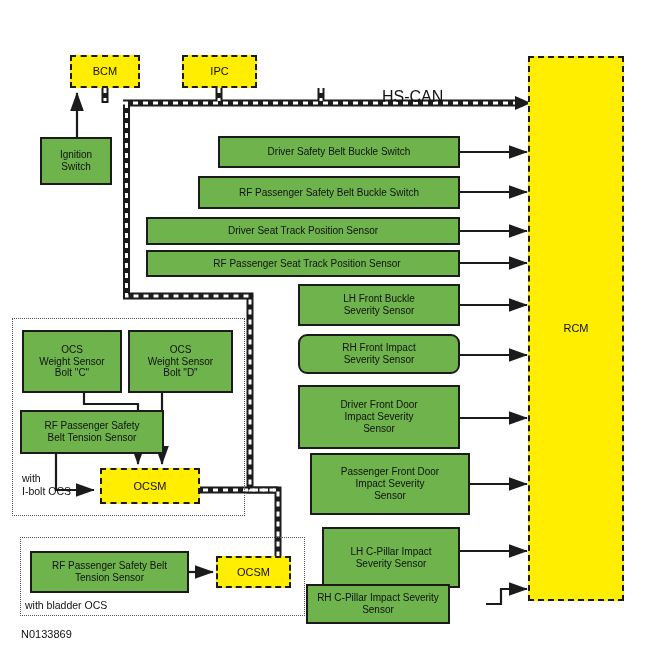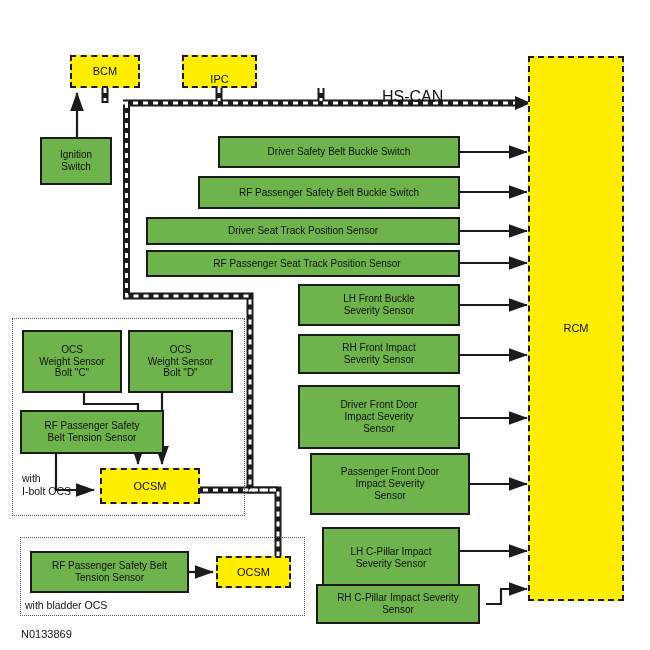--- a/index.html
+++ b/index.html
@@ -129,21 +129,21 @@
     <path d="M189,572 L213,572" stroke="#1b1b1b" stroke-width="2.2" fill="none" marker-end="url(#arw)"></path>
   </svg>
 
   <div class="grouper" style="left:12px;  top:318px; width:233px; height:198px;"></div>
   <div class="grouper" style="left:20px;  top:537px; width:285px; height:79px;"></div>
 
   <div class="node yellow" style="left:70px; top:55px; width:70px; height:33px;">
     <span>BCM</span>
   </div>
 
-  <div class="node yellow" style="left:182px; top:55px; width:75px; height:33px;align-items:flex-end;">
+  <div class="node yellow" style="left:182px; top:55px; width:75px; height:33px;">
     <span>IPC</span>
   </div>
 
 
   <div class="node rcm" style="left:528px; top:56px; width:96px; height:545px;">
     <span>RCM</span>
   </div>
 
   <div class="node yellow" style="left:100px; top:468px; width:100px; height:36px;">
     <span>OCSM</span>
@@ -172,21 +172,21 @@
 
   <div class="node green" style="left:146px; top:250px; width:314px; height:27px;padding-left:8px;">
     <span>RF Passenger Seat Track Position Sensor</span>
   </div>
 
   <div class="node green" style="left:298px; top:284px; width:162px; height:42px;">
     <span>LH Front Buckle
 Severity Sensor</span>
   </div>
 
-  <div class="node green" style="left:298px; top:334px; width:162px; height:40px;">
+  <div class="node green" style="left:298px; top:334px; width:162px; height:40px;border-radius:9px;">
     <span>RH Front Impact
 Severity Sensor</span>
   </div>
 
   <div class="node green" style="left:298px; top:385px; width:162px; height:64px;">
     <span>Driver Front Door
 Impact Severity
 Sensor</span>
   </div>
 
@@ -194,21 +194,21 @@
     <span>Passenger Front Door
 Impact Severity
 Sensor</span>
   </div>
 
   <div class="node green" style="left:322px; top:527px; width:138px; height:61px;justify-content:center;">
     <span>LH C-Pillar Impact
 Severity Sensor</span>
   </div>
 
-  <div class="node green" style="left:316px; top:584px; width:164px; height:40px;">
+  <div class="node green" style="left:306px; top:584px; width:144px; height:40px;">
     <span>RH C-Pillar Impact Severity
 Sensor</span>
   </div>
 
   <div class="node green" style="left:22px; top:330px; width:100px; height:63px;">
     <span>OCS
 Weight Sensor
 Bolt "C"</span>
   </div>
 

